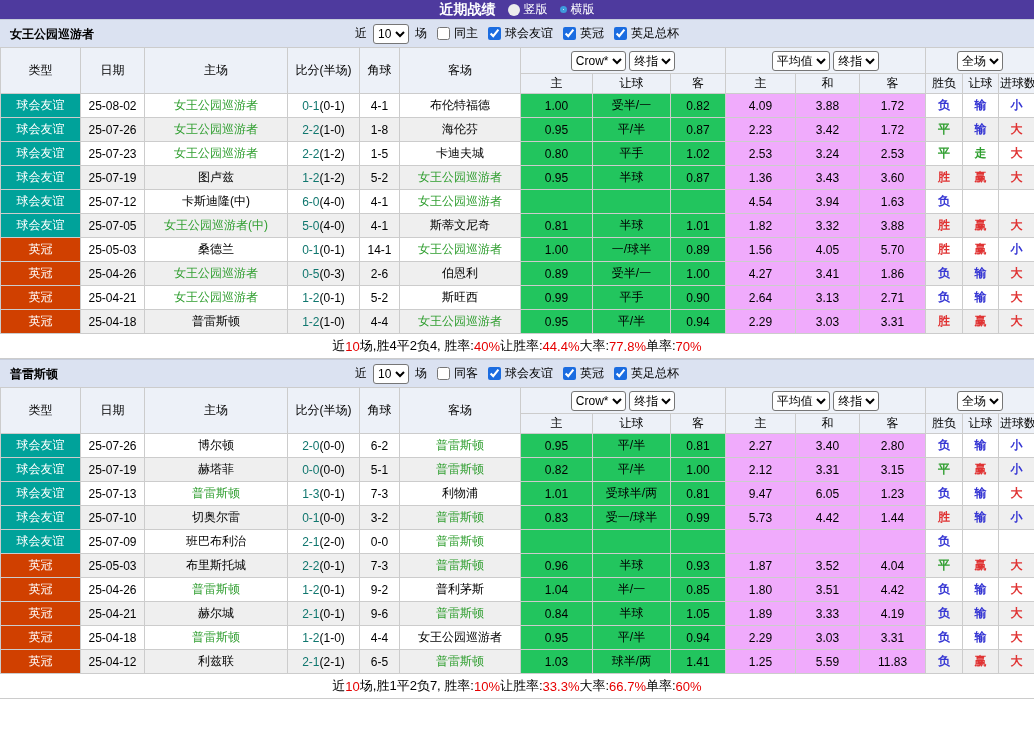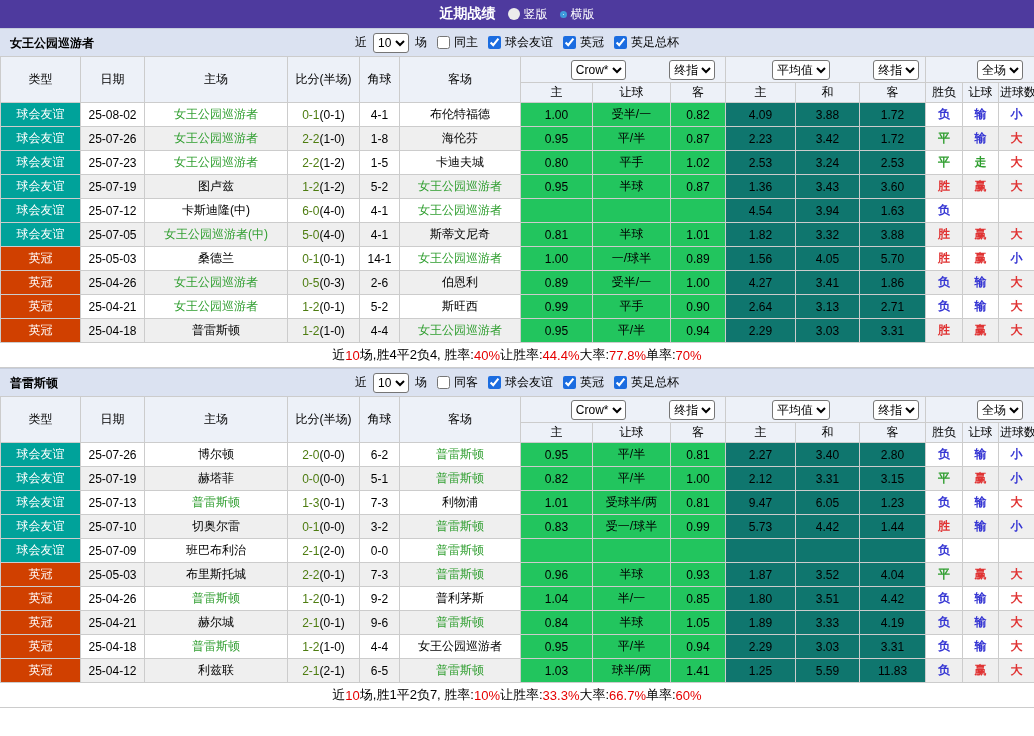--- a/index.html
+++ b/index.html
@@ -6,21 +6,21 @@
   html,body { margin:0; padding:0; }
   body {
     width:1034px;
     font-family:"Liberation Sans","DejaVu Sans",sans-serif;
     background:#fff;
     color:#000;
     font-size:12px;
   }
   
   .title-bar {
-    height:28px;
+    height:19px;
     background:#4e3a9e;
     color:#fff;
     display:flex;
     align-items:center;
     justify-content:center;
     gap:12px;
   }
   .title-bar .title { font-weight:bold; font-size:14px; }
   .radio-item { display:inline-flex; align-items:center; gap:4px; cursor:pointer; }
   .radio-dot {
@@ -49,21 +49,20 @@
   }
   .filter-controls { display:flex; align-items:center; gap:2px; }
   .filter-controls select { margin:0 4px; }
   select {
     font-size:12px;
     height:20px;
     background:#fff;
     border:1px solid #767676;
     border-radius:3px;
     font-family:"Liberation Sans","DejaVu Sans",sans-serif;
-    margin-left:40px;
   }
   input[type="checkbox"] {
     width:13px; height:13px;
     margin:0 2px 0 8px;
     accent-color:#1b6ce0;
   }
   
   table {
     width:1034px;
     border-collapse:collapse;
@@ -76,26 +75,26 @@
     padding:0 1px;
     overflow:hidden;
     white-space:nowrap;
   }
   thead th { background:#edf1f8; font-weight:normal; }
   tr.hdr-top th { height:26px; }
   tr.hdr-sub th { height:20px; }
   tbody td { height:24px; }
   tbody tr:nth-child(even) td.plain { background:#efefef; }
   td.col-odds { background:#22c55e; }
-  td.col-avg  { background:#0f766e; }
+  td.col-avg  { background:#f0abfc; }
   td.type-cell { color:#fff; }
   td.t-teal { background:#00a29a; }
   td.t-red  { background:#d04000; }
   .team-green { color:#2f9e2f; }
-  .score-ft { color:#4d7c0f; }
+  .score-ft { color:#0f766e; }
   .oc { font-weight:bold; }
   .c-red   { color:#e03333; }
   .c-blue  { color:#3535d3; }
   .c-green { color:#2f9e2f; }
   
   .summary-row {
     height:25px;
     display:flex;
     align-items:center;
     justify-content:center;

